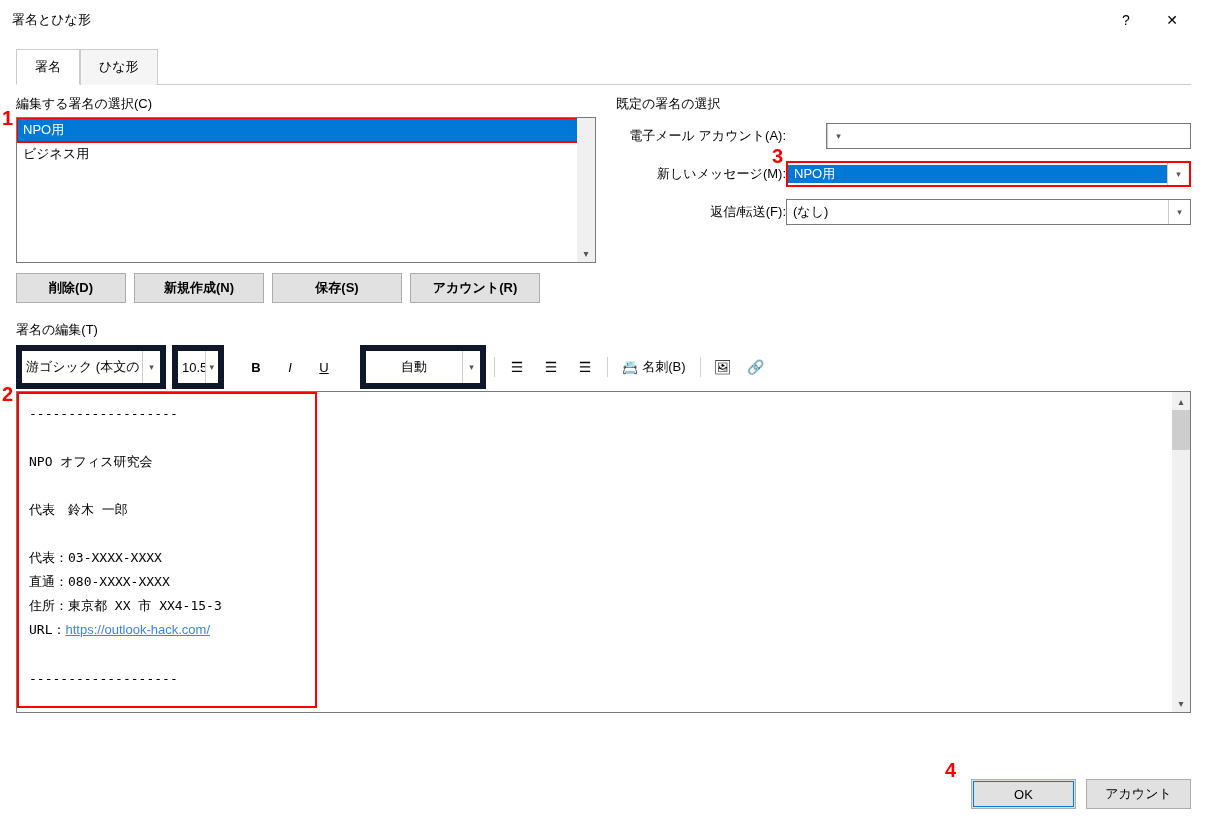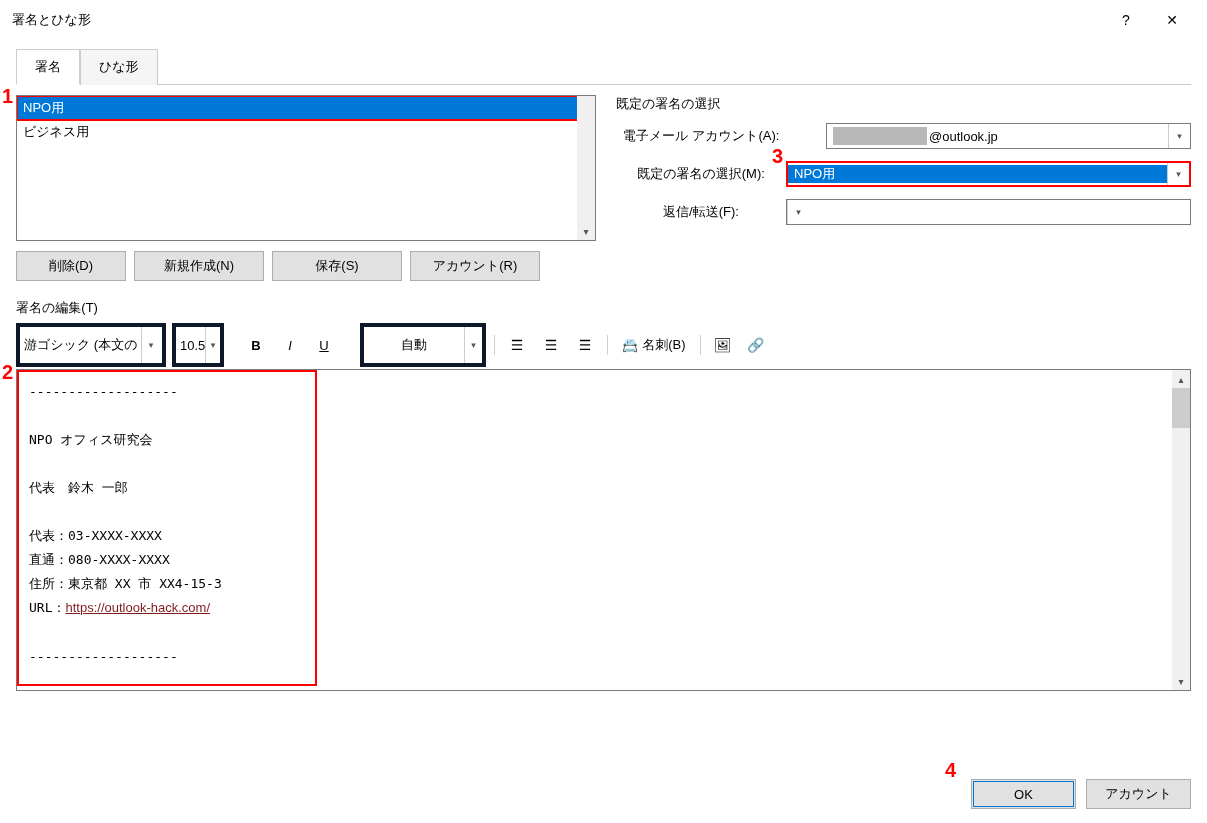--- a/index.html
+++ b/index.html
@@ -16,44 +16,44 @@
 .col-right { flex: 1; }
 .section-label { margin-bottom: 4px; }
 .sig-list { border: 1px solid #7a7a7a; height: 146px; position: relative; overflow: hidden; }
 .sig-list .scroll { position: absolute; right: 0; top: 0; bottom: 0; width: 18px; background: #f0f0f0; display: flex; flex-direction: column; justify-content: end; }
 .sig-list .scroll .arr { height: 18px; display: flex; align-items: center; justify-content: center; font-size: 10px; color: #555; }
 .sig-item { padding: 3px 6px; }
 .sig-item.selected { background: #0078d7; color: #fff; }
 .hl-red { outline: 2px solid #ff0000; outline-offset: -1px; }
 .row-btns { display: flex; gap: 8px; margin-top: 10px; }
 .row-btns button, .dlg-btns button { height: 30px; border: 1px solid #adadad; background: #e1e1e1; padding: 0 16px; }
-.row-btns button { width: 130px; }
+.row-btns button { width: 130px; font-weight: bold; }
 .row-btns button:first-child { width: 110px; }
 .default-section .row { display: flex; align-items: center; margin-bottom: 12px; }
-.default-section .lbl { width: 170px; text-align: center; }
+.default-section .lbl { width: 170px; text-align: right; }
 .combo { flex: 1; height: 26px; border: 1px solid #7a7a7a; display: flex; align-items: center; position: relative; background: #fff; }
 .combo .val { flex: 1; padding: 0 6px; white-space: nowrap; overflow: hidden; }
 .combo .arr { width: 22px; height: 100%; display: flex; align-items: center; justify-content: center; border-left: 1px solid #ccc; font-size: 9px; color: #555; }
 .combo.blue .val { background: #0078d7; color: #fff; }
 .combo.email .val { display: flex; align-items: center; }
 .combo.email .blur { display: inline-block; width: 94px; height: 18px; background: #b8b8b8; margin-right: 2px; }
 .edit-section { margin-top: 18px; }
 .toolbar { display: flex; align-items: center; gap: 6px; margin-top: 6px; margin-bottom: 2px; }
-.toolbar .tool-select { height: 44px; border: 4px solid #0f172a; display: flex; align-items: center; }
+.toolbar .tool-select { height: 44px; border: 6px solid #0f172a; display: flex; align-items: center; }
 .toolbar .tool-select .val { padding: 0 4px; overflow: hidden; white-space: nowrap; }
 .toolbar .tool-select .arr { width: 18px; display: flex; justify-content: center; font-size: 9px; color: #555; border-left: 1px solid #ccc; height: 100%; align-items: center;}
 .font-sel { width: 150px; }
 .size-sel { width: 52px; }
 .color-sel { width: 126px; justify-content: space-between; }
 .tbtn { width: 28px; height: 26px; display: flex; align-items: center; justify-content: center; font-size: 14px; }
 .tsep { width: 1px; height: 20px; background: #d0d0d0; margin: 0 2px; }
 .biz-btn { height: 26px; display: flex; align-items: center; padding: 0 6px; gap: 4px; }
 .editor-wrap { position: relative; border: 1px solid #7a7a7a; height: 322px; }
 .editor { padding: 10px 12px; line-height: 1.85; font-family: "Yu Gothic", monospace; white-space: pre-wrap; height: 100%; overflow: hidden; }
-.editor a { color: #7f1d1d; text-decoration: underline; }
+.editor a { color: #3b82f6; text-decoration: underline; }
 .editor-scroll { position: absolute; right: 0; top: 0; bottom: 0; width: 18px; background: #f0f0f0; display: flex; flex-direction: column; justify-content: space-between; }
 .editor-scroll .arr { height: 18px; display: flex; align-items: center; justify-content: center; font-size: 10px; color: #555; }
 .editor-scroll .thumb { background: #cdcdcd; flex: 0 0 40px; }
 .annot { position: absolute; color: #ff0000; font-weight: bold; font-size: 20px; z-index: 10; }
 .dlg-btns { position: absolute; bottom: 14px; right: 16px; display: flex; gap: 10px; }
 .dlg-btns button { width: 105px; }
 .ok-wrap { position: relative; }
 .ok-wrap button { outline: 1px solid #0078d7; outline-offset: -3px; }
 .hl-red-box { border: 2px solid #ff0000; }
 </style>
@@ -67,20 +67,23 @@
 </div>
 
 <div class="content">
   <div class="tabs">
     <div class="tab active">署名</div>
     <div class="tab">ひな形</div>
   </div>
 
   <div class="cols">
     <div class="col-left">
+      <div class="section-label">
+        <span>編集する署名の選択(C)</span>
+      </div>
       <div style="position:relative">
         <span class="annot" style="left:-14px; top:-10px;">1</span>
         <div class="sig-list">
           <div class="sig-item selected hl-red">NPO用</div>
           <div class="sig-item">ビジネス用</div>
           <div class="scroll">
             <div class="arr">▾</div>
           </div>
         </div>
       </div>
@@ -91,38 +94,35 @@
         <button><span>アカウント(R)</span></button>
       </div>
     </div>
 
     <div class="col-right default-section">
       <div class="section-label">既定の署名の選択</div>
       <div style="height:6px"></div>
       <div class="row">
         <div class="lbl">電子メール アカウント(A):</div>
         <div class="combo email" style="margin-left:40px">
-          <div class="val">
-              <span class="blur"></span>
-              <span>@outlook.jp</span>
-            </div>
           <div class="arr">▾</div>
         </div>
       </div>
       <div class="row" style="position:relative">
-        <div class="lbl">既定の署名の選択(M):</div>
+        <div class="lbl">新しいメッセージ(M):</div>
         <span class="annot" style="left:156px; top:-16px;">3</span>
         <div class="combo blue hl-red-box">
           <div class="val">NPO用</div>
           <div class="arr" style="background:#fff">▾</div>
         </div>
       </div>
       <div class="row">
         <div class="lbl">返信/転送(F):</div>
         <div class="combo">
+          <div class="val">(なし)</div>
           <div class="arr">▾</div>
         </div>
       </div>
     </div>
   </div>
 
   <div class="edit-section">
     <div class="section-label">署名の編集(T)</div>
     <div class="toolbar">
       <div class="tool-select font-sel">

